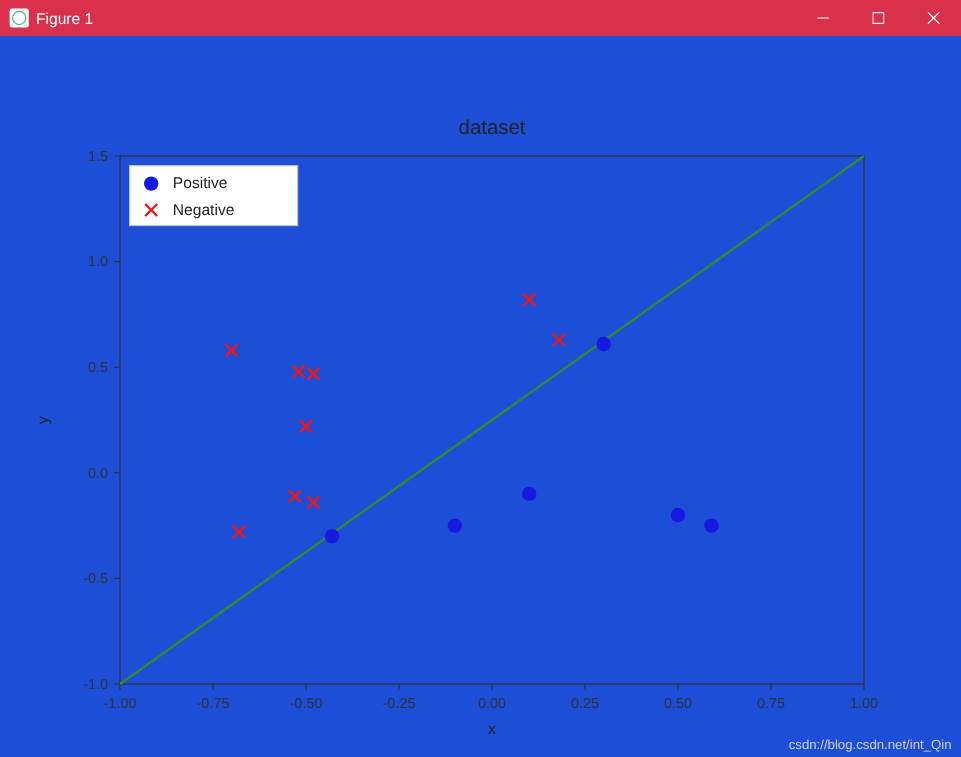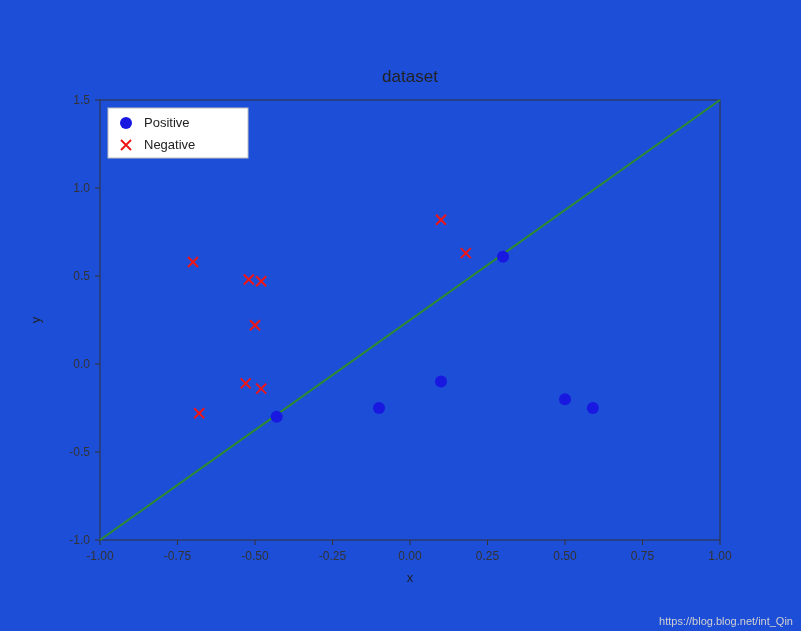--- a/index.html
+++ b/index.html
@@ -15,20 +15,41 @@
   .watermark{position:absolute;right:8px;bottom:4px;font-size:11px;color:#d0d0d0}
   svg.chart{display:block}
   .ctitle{font-size:17px;fill:#222;text-anchor:middle}
   .alabel{font-size:13px;fill:#222;text-anchor:middle}
   .legend-box{fill:#fff;stroke:#bfbfbf}
 </style>
 </head>
 <body>
 
 <div class="window">
+  <div class="titlebar">
+    <div class="app-icon"></div>
+    <div class="title">Figure 1</div>
+    <div class="spacer"></div>
+    <div class="winbtn">
+      <svg width="10" height="10">
+          <line x1="0" y1="5" x2="10" y2="5"></line>
+        </svg>
+    </div>
+    <div class="winbtn">
+      <svg width="10" height="10">
+          <rect x="0.5" y="0.5" width="9" height="9" fill="none"></rect>
+        </svg>
+    </div>
+    <div class="winbtn">
+      <svg width="10" height="10">
+          <line x1="0" y1="0" x2="10" y2="10"></line>
+          <line x1="10" y1="0" x2="0" y2="10"></line>
+        </svg>
+    </div>
+  </div>
 
   <div class="content">
     <svg class="chart" id="chart" width="801" height="601">
         <rect x="100" y="100" width="620" height="440" fill="none" stroke="#333"></rect>
         <text x="410" y="82" class="ctitle">dataset</text>
         <text x="410" y="582" class="alabel">x</text>
         <text x="40" y="320" class="alabel" transform="rotate(-90 40 320)">y</text>
         <line x1="100" y1="540" x2="100" y2="545" stroke="#333"></line>
         <text x="100" y="560" text-anchor="middle" font-size="12" fill="#333">-1.00</text>
         <line x1="177.5" y1="540" x2="177.5" y2="545" stroke="#333"></line>
@@ -74,15 +95,15 @@
         <path d="M256.20000000000005,383.64 L266.20000000000005,393.64 M256.20000000000005,393.64 L266.20000000000005,383.64" stroke="#f01616" stroke-width="2" fill="none"></path>
         <path d="M194.2,408.28000000000003 L204.2,418.28000000000003 M194.2,418.28000000000003 L204.2,408.28000000000003" stroke="#f01616" stroke-width="2" fill="none"></path>
         <path d="M436,214.68 L446,224.68 M436,224.68 L446,214.68" stroke="#f01616" stroke-width="2" fill="none"></path>
         <path d="M460.79999999999995,248.12000000000006 L470.79999999999995,258.12000000000006 M460.79999999999995,258.12000000000006 L470.79999999999995,248.12000000000006" stroke="#f01616" stroke-width="2" fill="none"></path>
         <rect x="108" y="108" width="140" height="50" class="legend-box"></rect>
         <circle cx="126" cy="123" r="6" fill="#1818e0"></circle>
         <text x="144" y="127" font-size="13" fill="#222">Positive</text>
         <path d="M121,140 L131,150 M121,150 L131,140" stroke="#f01616" stroke-width="2"></path>
         <text x="144" y="149" font-size="13" fill="#222">Negative</text>
       </svg>
-    <div class="watermark">https://blog.blog.net/int_Qin</div>
+    <div class="watermark">csdn://blog.csdn.net/int_Qin</div>
   </div>
 </div>
 
 </body></html>

